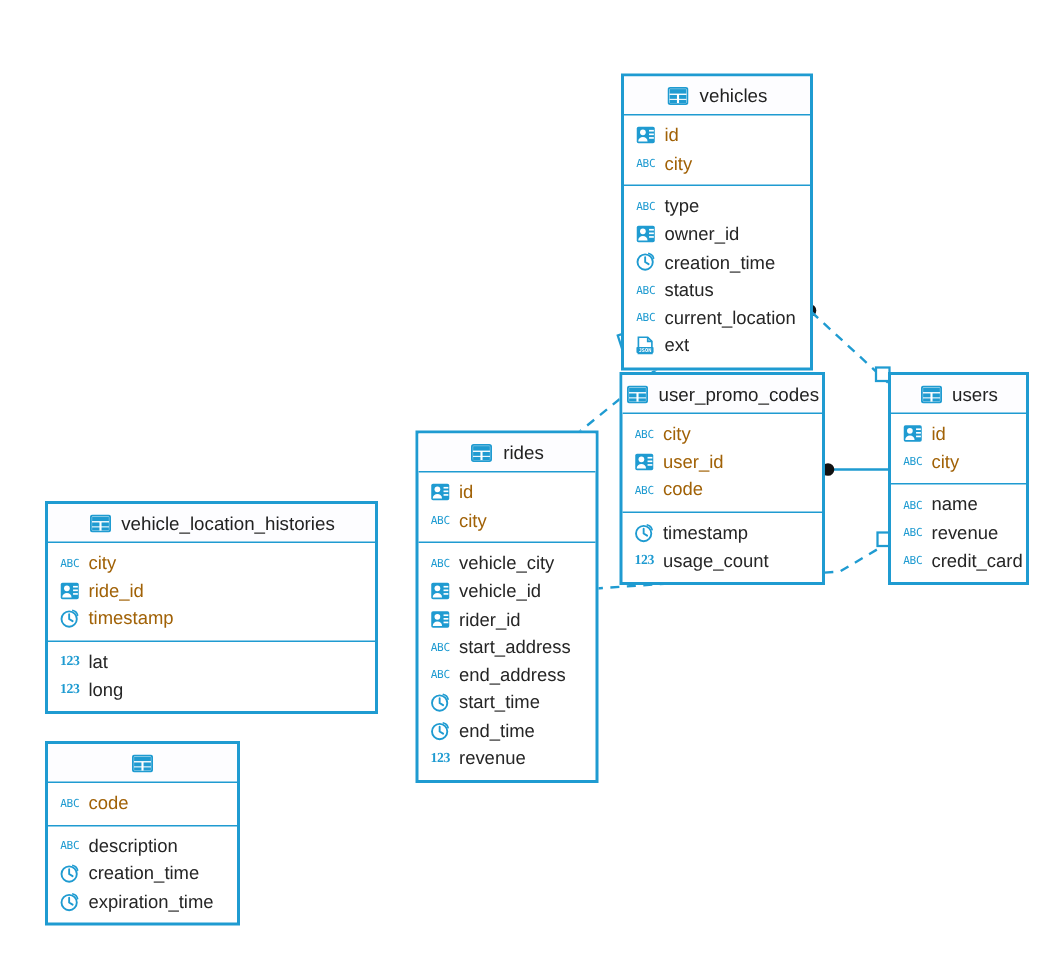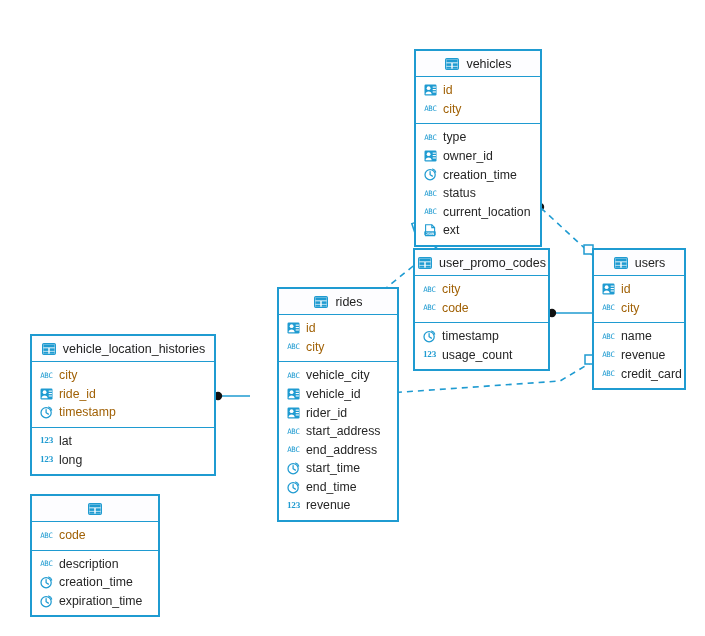--- a/index.html
+++ b/index.html
@@ -203,20 +203,33 @@
       </div>
       <div class="sec pk">
         <div class="row bold">
           <span class="ic">
             <span class="ic-txt">ABC</span>
           </span>
           <span class="fname">city</span>
         </div>
         <div class="row bold">
           <span class="ic">
+            <svg width="13" height="12" viewBox="0 0 13 12">
+              <rect x="0.5" y="0.5" width="12" height="11" rx="1.2" fill="#1f9bd1"></rect>
+              <circle cx="4.6" cy="4.2" r="1.9" fill="#ffffff"></circle>
+              <path d="M1.5 10.3c0-1.8 1.4-2.9 3.1-2.9s3.1 1.1 3.1 2.9z" fill="#ffffff"></path>
+              <rect x="8.7" y="2.6" width="3.2" height="1.1" fill="#ffffff"></rect>
+              <rect x="8.7" y="5.0" width="3.2" height="1.1" fill="#ffffff"></rect>
+              <rect x="8.7" y="7.4" width="3.2" height="1.1" fill="#ffffff"></rect>
+            </svg>
+          </span>
+          <span class="fname">user_id</span>
+        </div>
+        <div class="row bold">
+          <span class="ic">
             <span class="ic-txt">ABC</span>
           </span>
           <span class="fname">code</span>
         </div>
       </div>
       <div class="sec">
         <div class="row">
           <span class="ic">
             <svg width="13" height="13" viewBox="0 0 13 13">
               <circle cx="6.1" cy="6.7" r="5.1" fill="#ffffff" stroke="#1f9bd1" stroke-width="1.25"></circle>
@@ -391,21 +404,21 @@
           <span class="fname">end_time</span>
         </div>
         <div class="row">
           <span class="ic">
             <span class="ic-num">123</span>
           </span>
           <span class="fname">revenue</span>
         </div>
       </div>
     </div>
-    <div class="tbl" style="left: 30px; top: 334px; width: 186px;">
+    <div class="tbl" style="left: 30px; top: 334px; width: 222px;">
       <div class="tbl-head left">
         <span class="ic ic-head">
           <svg width="14" height="12" viewBox="0 0 14 12">
             <rect x="0.6" y="0.6" width="12.8" height="10.8" rx="1.2" fill="#ffffff" stroke="#1f9bd1" stroke-width="1.2"></rect>
             <rect x="1.4" y="1.4" width="11.2" height="3.0" fill="#1f9bd1"></rect>
             <rect x="1.4" y="5.3" width="4.9" height="2.6" fill="#1f9bd1"></rect>
             <rect x="7.7" y="5.3" width="4.9" height="2.6" fill="#1f9bd1"></rect>
             <rect x="1.4" y="8.6" width="4.9" height="2.1" fill="#1f9bd1"></rect>
             <rect x="7.7" y="8.6" width="4.9" height="2.1" fill="#1f9bd1"></rect>
           </svg>

